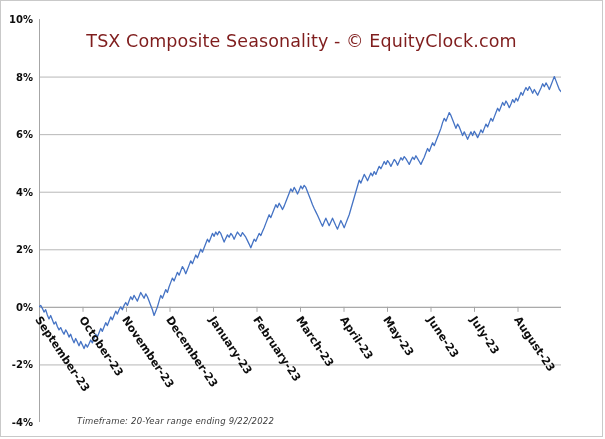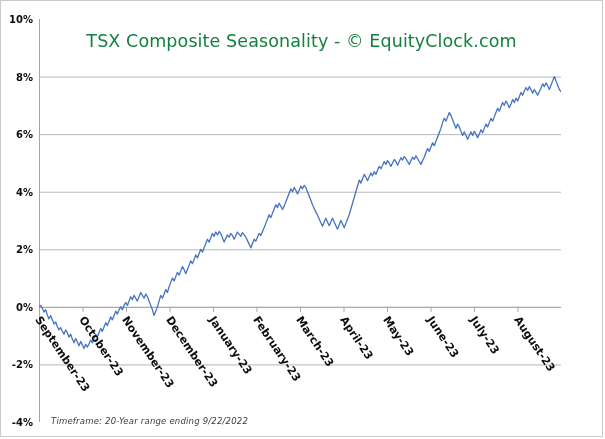--- a/index.html
+++ b/index.html
@@ -16,21 +16,21 @@
     border:1px solid #c9c9c9;
     background:#ffffff;
     box-sizing:border-box;
   }
   
   #chart-title{
     position:absolute;
     left:0; right:0; top:30px;
     text-align:center;
     font-size:17.5px;
-    color:#15803d;
+    color:#7f1d1d;
     letter-spacing:0.1px;
     white-space:nowrap;
   }
   
   #plot-area{
     position:absolute;
     left:38px; top:18px;
     width:522px; height:403px;
   }
   #plot-svg{display:block;}
@@ -59,21 +59,21 @@
     font-size:11px;
     font-weight:bold;
     color:#0d0d0d;
     white-space:nowrap;
     transform-origin:left top;
     transform:rotate(56deg);
   }
   
   #footnote{
     position:absolute;
-    left:50px;
+    left:76px;
     top:415px;
     font-size:8.5px;
     font-style:italic;
     color:#3a3a3a;
     white-space:nowrap;
     letter-spacing:0.2px;
   }
 </style>
 </head>
 <body>

